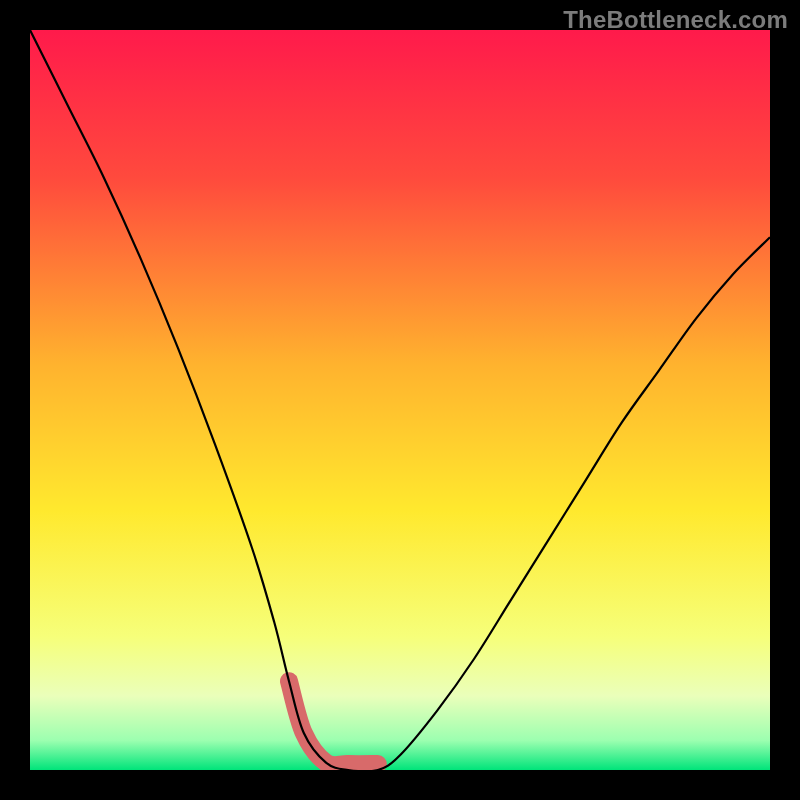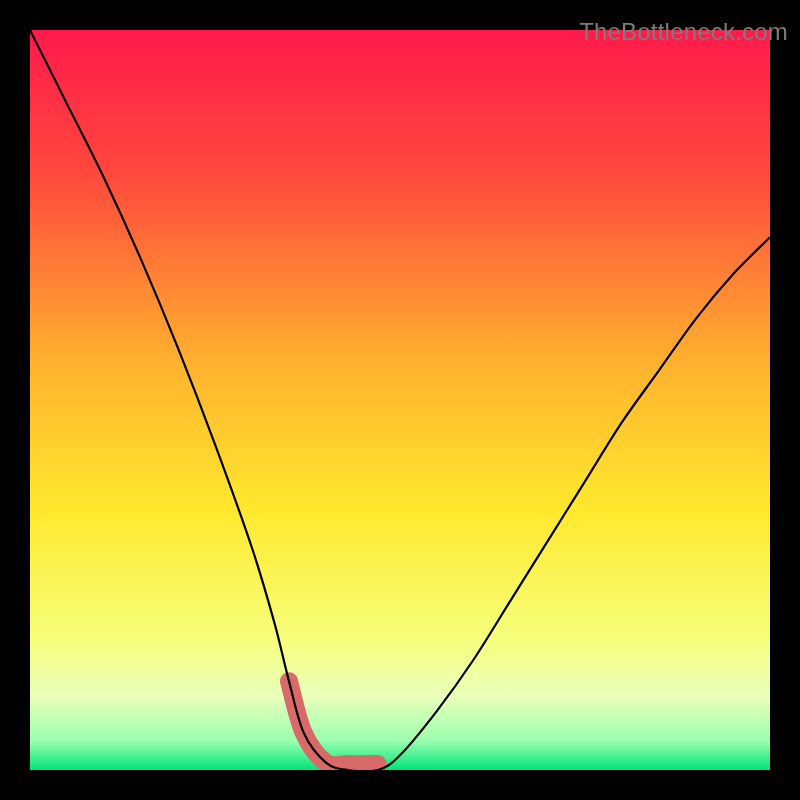--- a/index.html
+++ b/index.html
@@ -12,25 +12,25 @@
     font-family: Arial, Helvetica, sans-serif;
   }
   .frame {
     position: relative;
     width: 800px;
     height: 800px;
     background: #000;
   }
   .watermark {
     position: absolute;
-    top: 18px;
+    top: 6px;
     right: 12px;
     color: #7c7c7c;
     font-size: 24px;
-    font-weight: 400;
+    font-weight: 700;
     letter-spacing: 0.2px;
     z-index: 5;
   }
   .plot {
     position: absolute;
     left: 30px;
     top: 30px;
     width: 740px;
     height: 740px;
   }

